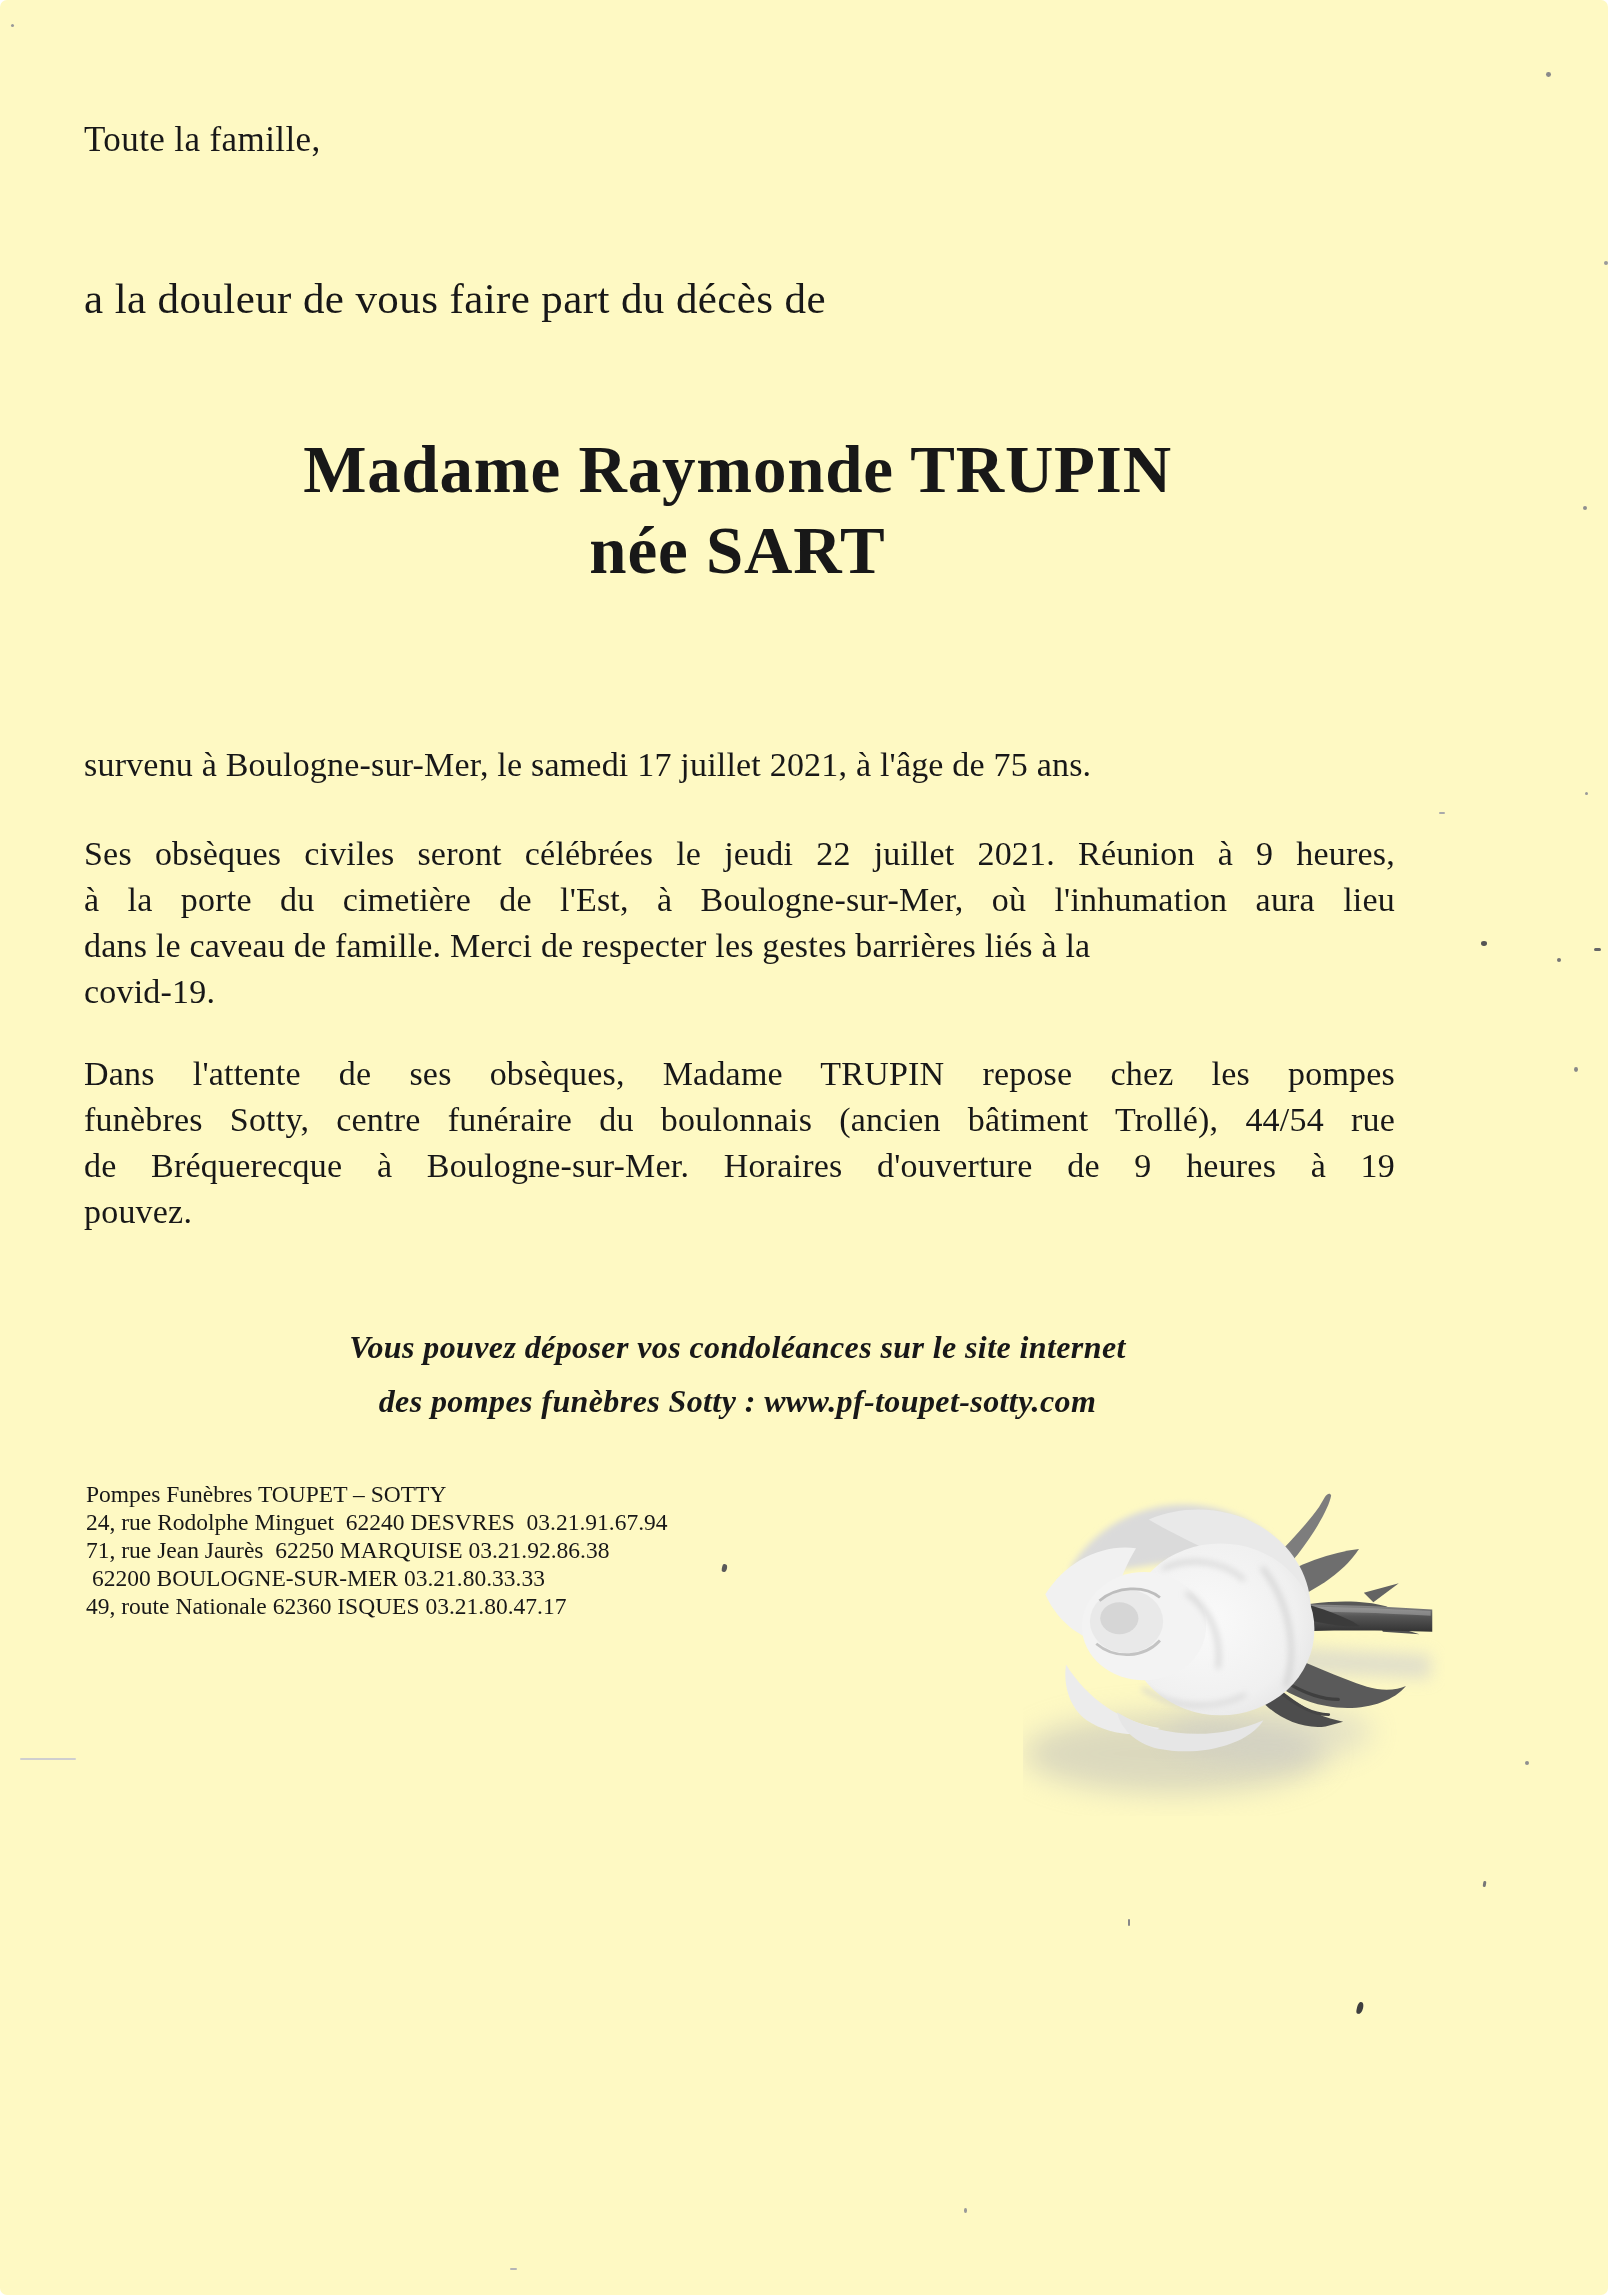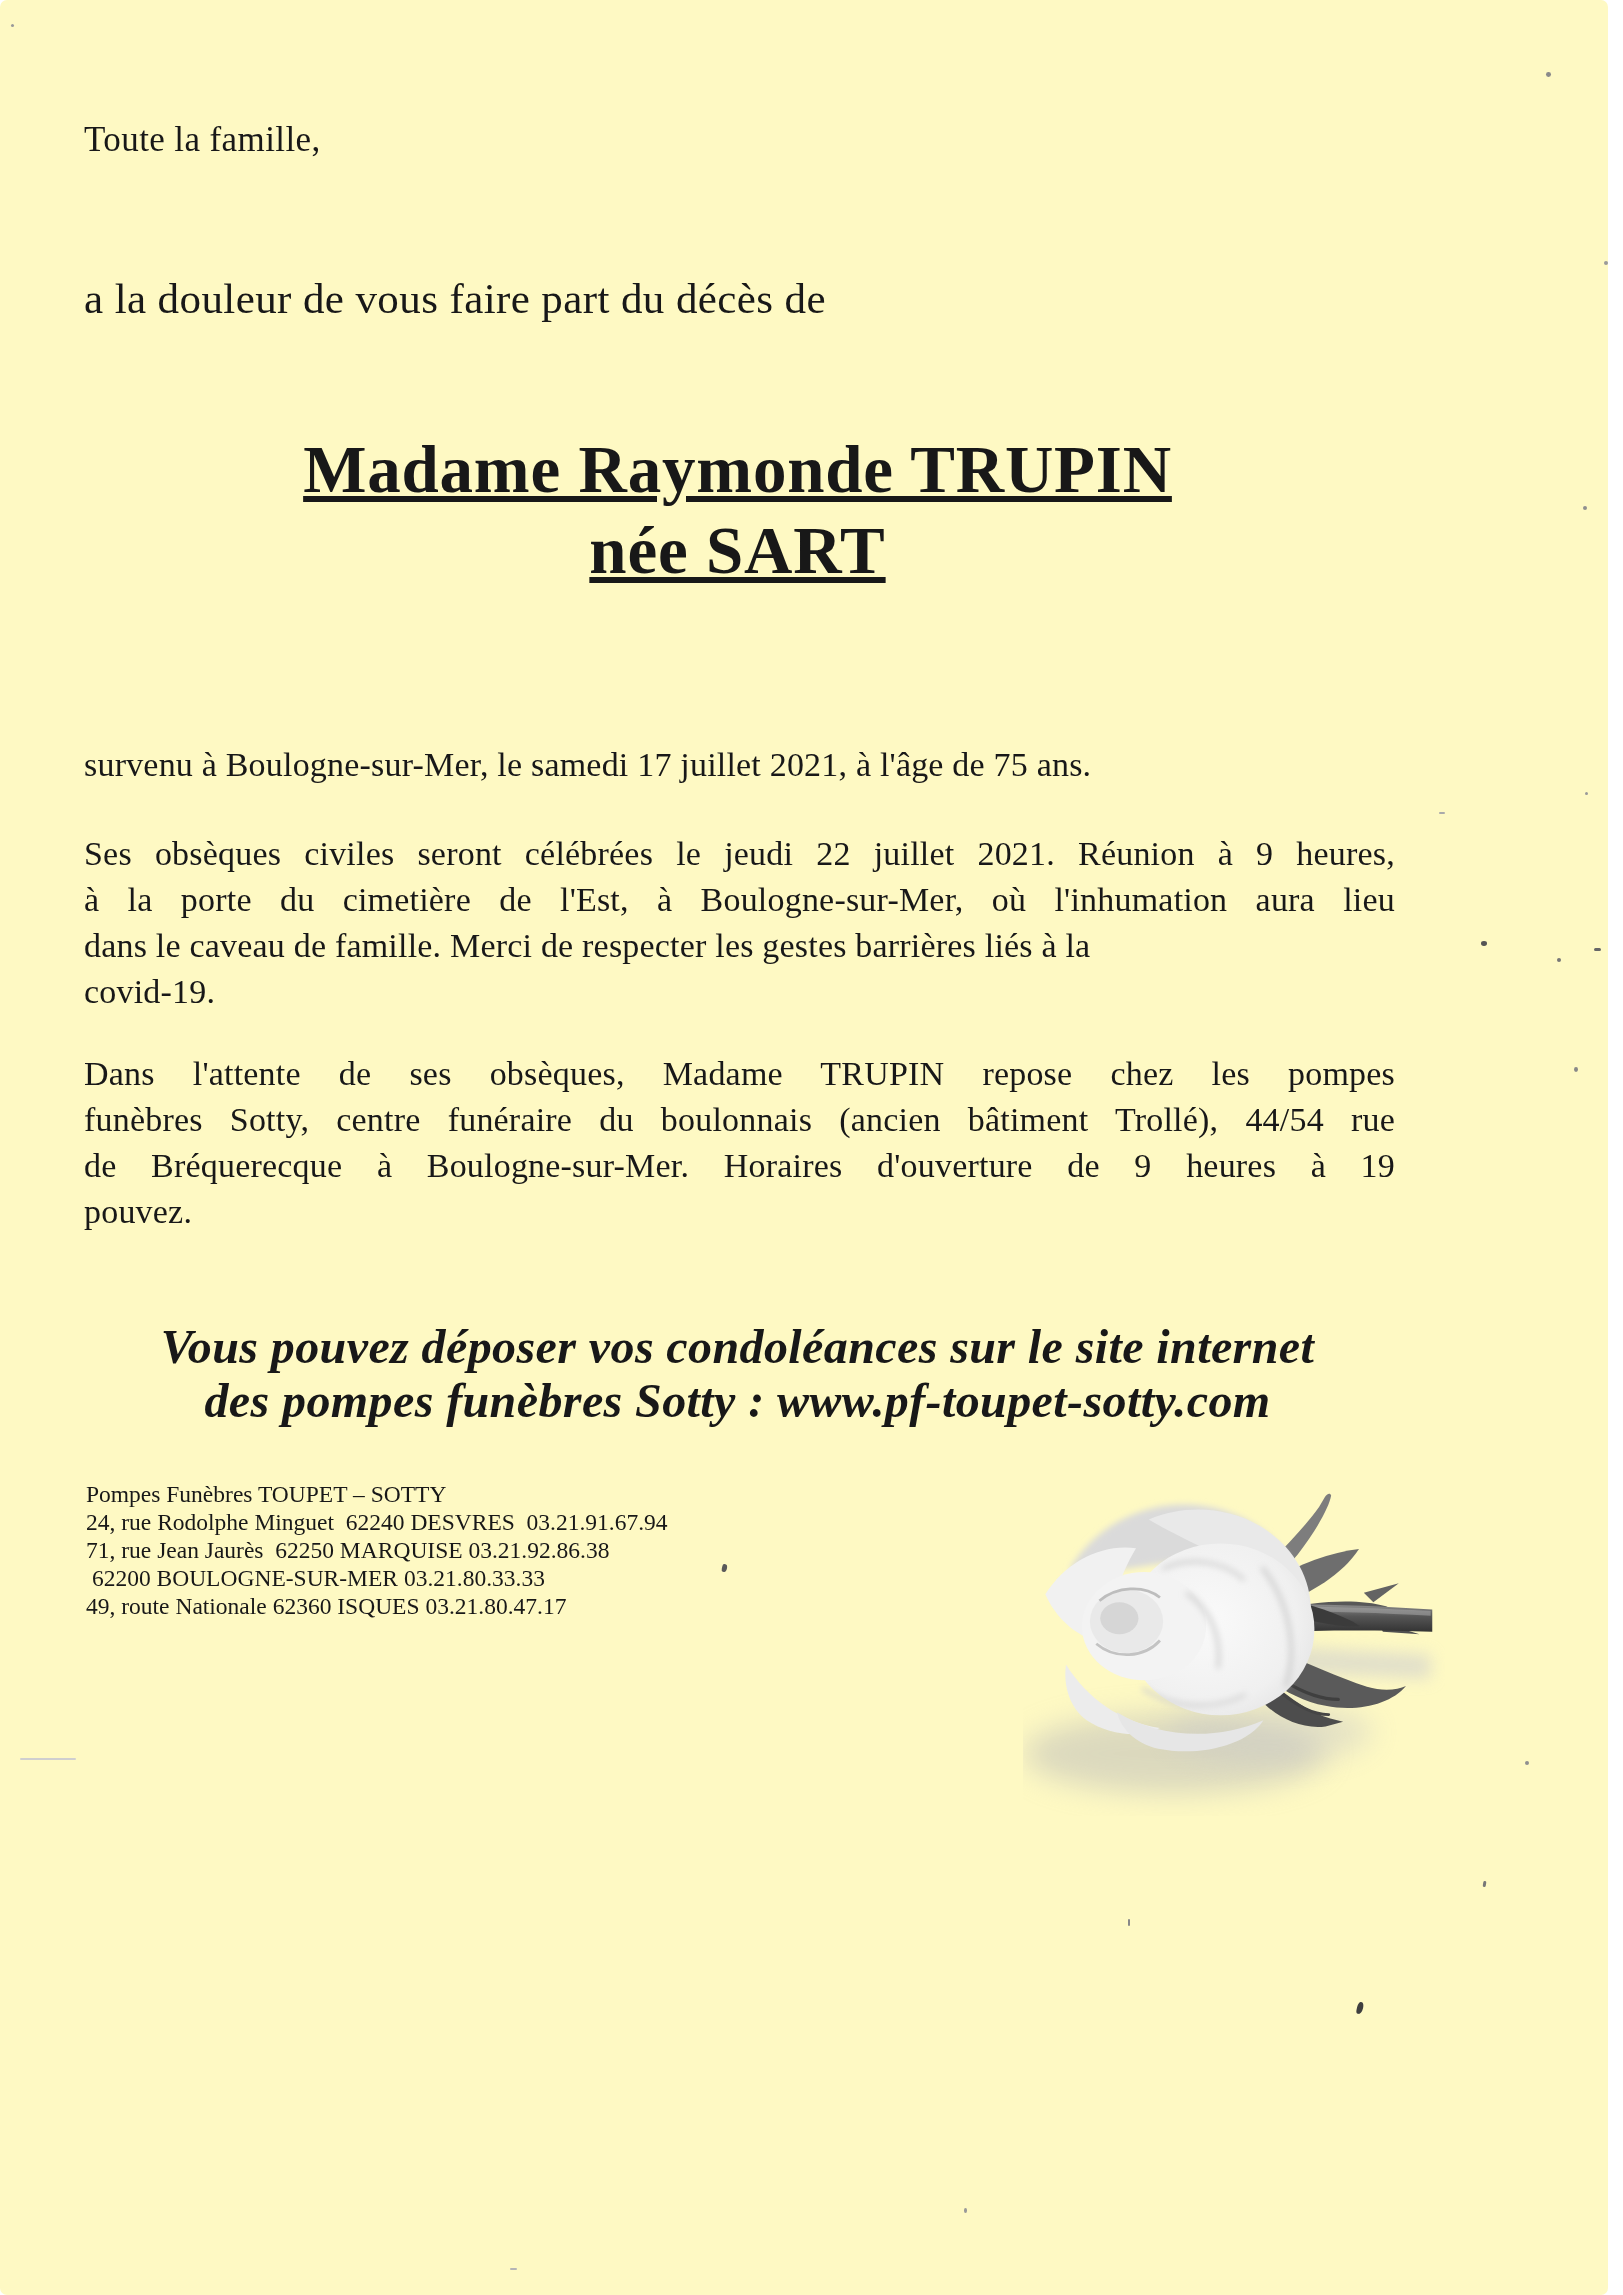--- a/index.html
+++ b/index.html
@@ -19,36 +19,36 @@
   }
   .intro {
     position: absolute; left: 84px; top: 274px;
     font-size: 43px; letter-spacing: 0.4px;
   }
   .title {
     position: absolute; left: 84px; top: 429px; width: 1307px;
     text-align: center; font-size: 67px; font-weight: bold;
     line-height: 81px; letter-spacing: 0.8px;
   }
-  .title span { display: block; text-decoration: underline; }
+  .title span { display: block; }
   .death-line {
     position: absolute; left: 84px; top: 746px;
     font-size: 34px; letter-spacing: 0.2px;
   }
   .para {
     position: absolute; left: 84px; width: 1311px;
     font-size: 34px; line-height: 46px; letter-spacing: 0.2px;
   }
   .p-funeral { top: 831px; }
   .p-repose  { top: 1051px; }
   .jline { text-align: justify; text-align-last: justify; }
   .condolences {
     position: absolute; left: 84px; top: 1320px; width: 1307px;
     text-align: center; font-style: italic; font-weight: bold;
-    font-size: 48px; line-height: 54px; letter-spacing: 0.4px;
+    font-size: 32px; line-height: 54px; letter-spacing: 0.4px;
   }
   .contact-block {
     position: absolute; left: 86px; top: 1480px;
     font-size: 23.5px; line-height: 28px;
   }
   .contact-block p { white-space: pre-wrap; }
   .rose {
     position: absolute; left: 1023px; top: 1473px;
     width: 422px; height: 343px;
   }

